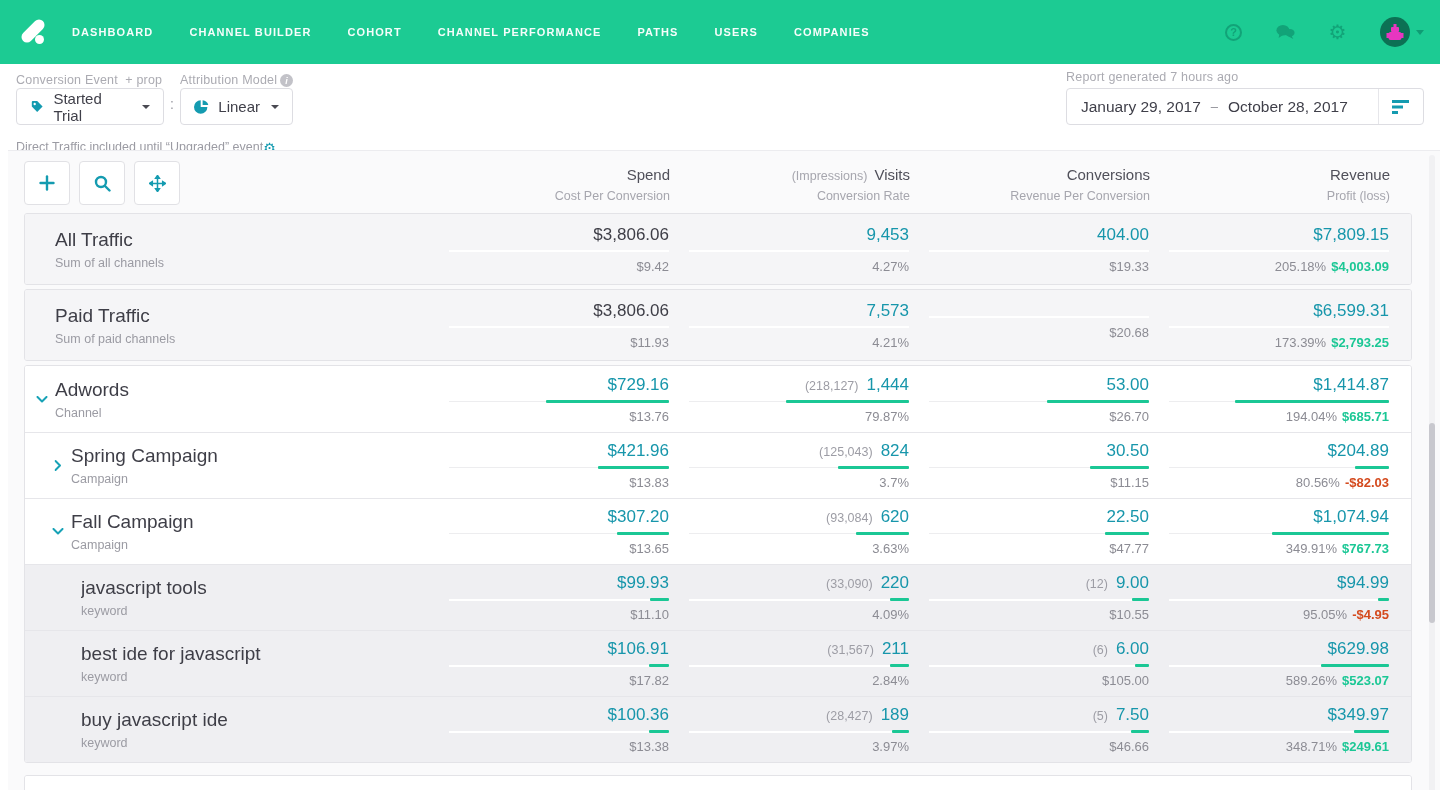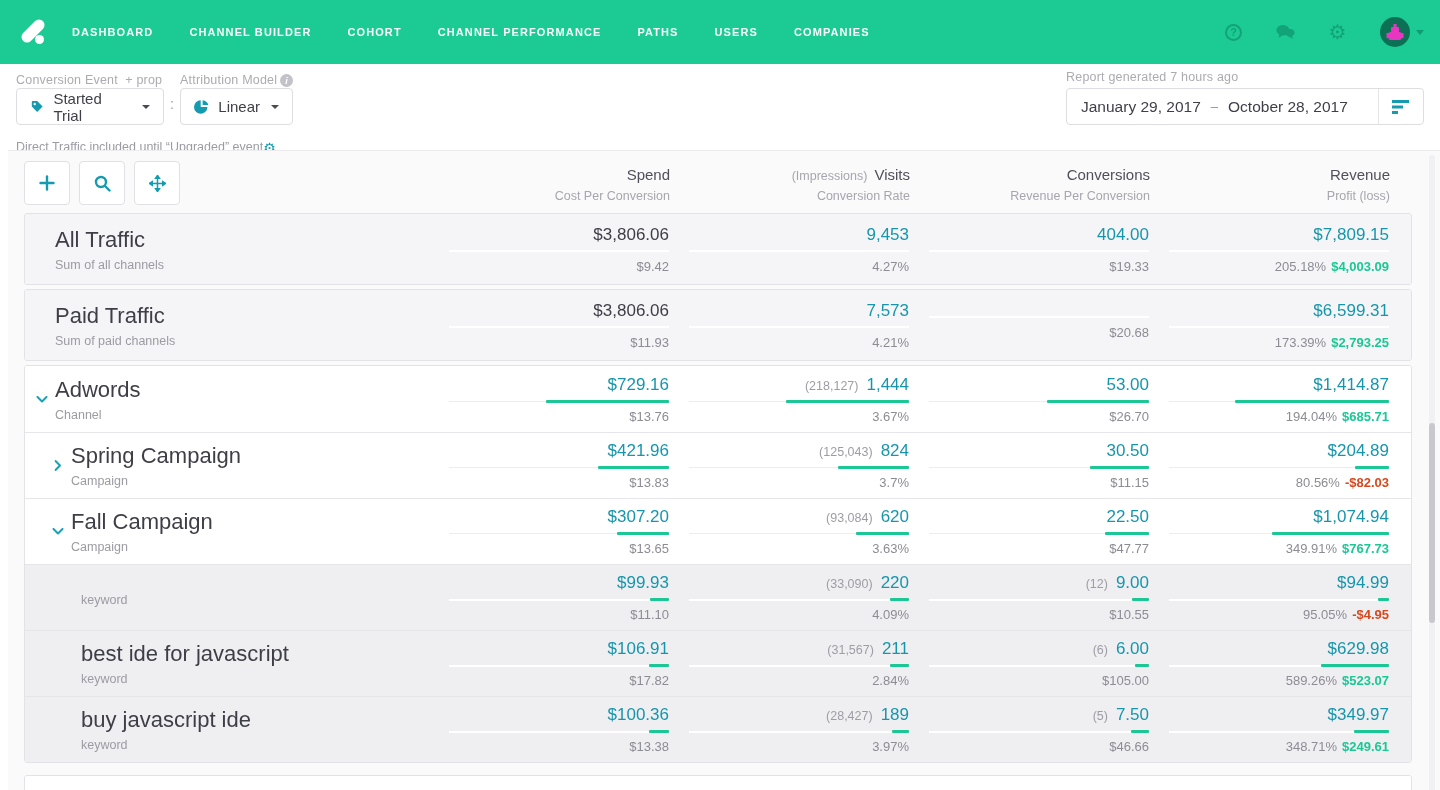--- a/index.html
+++ b/index.html
@@ -56,21 +56,21 @@
   .row + .row { border-top:1px solid #E6E6EA; }
   .row-gray { background:#EFEFF2 !important; }
   .row-chevron { width:14px; margin-right:6px; flex:none; display:flex; align-items:center; justify-content:center; }
   .row-chevron svg { display:block; }
   .chev-right { transform:rotate(-90deg); }
   .lvl-0 { padding-left:30px; }
   .lvl-1 { padding-left:10px; }
   .lvl-2 { padding-left:26px; }
   .lvl-3 { padding-left:56px; }
   .row-head { flex:1; min-width:0; }
-  .row-title { font-size:22px; color:#3E3E47; white-space:nowrap; overflow:hidden; }
+  .row-title { font-size:19px; color:#3E3E47; white-space:nowrap; overflow:hidden; }
   .row-subtitle { font-size:12.5px; color:#9B9BA3; margin-top:5px; }
   .cell { width:240px; flex:none; }
   .cell-top { display:flex; justify-content:flex-end; align-items:baseline; gap:8px; font-size:17px; }
   .cell-top .pre { font-size:12.5px; color:#9D9DA5; }
   .cell-top .val { color:#1796AB; }
   .cell-top .val.dark { color:#3E3E47; }
   .bar { position:relative; width:220px; height:3px; margin:5px 0 6px auto; }
   .bar::before { content:""; position:absolute; left:0; right:0; top:1px; height:1px; background:#EDEDEF; }
   .row-gray .bar::before, .card-summary .bar::before { background:#FFFFFF; height:2px; top:0.5px; }
   .bar .fill { position:absolute; right:0; top:0; height:3px; background:#1BC795; border-radius:1px; }
@@ -328,21 +328,21 @@
             <div class="cell-sub"><span>$13.76</span></div>
           </div>
     <div class="cell">
             <div class="cell-top">
               <span class="pre">(218,127)</span>
               <span class="val">1,444</span>
             </div>
             <div class="bar">
               <i class="fill" style="width: 123px;"></i>
             </div>
-            <div class="cell-sub"><span>3.67%</span></div>
+            <div class="cell-sub"><span>79.87%</span></div>
           </div>
     <div class="cell">
             <div class="cell-top">
               <span class="val">53.00</span>
             </div>
             <div class="bar">
               <i class="fill" style="width: 102px;"></i>
             </div>
             <div class="cell-sub"><span>$26.70</span></div>
           </div>
@@ -448,20 +448,21 @@
             </div>
             <div class="bar">
               <i class="fill" style="width: 117px;"></i>
             </div>
             <div class="cell-sub"><span>349.91%</span><span class="profit profit-green">$767.73</span></div>
           </div>
   </div>
         <div class="row lvl-3 row-gray">
 
     <div class="row-head">
+      <div class="row-title">javascript tools</div>
       <div class="row-subtitle">keyword</div>
     </div>
     <div class="cell">
             <div class="cell-top">
               <span class="val">$99.93</span>
             </div>
             <div class="bar">
               <i class="fill" style="width: 19px;"></i>
             </div>
             <div class="cell-sub"><span>$11.10</span></div>

